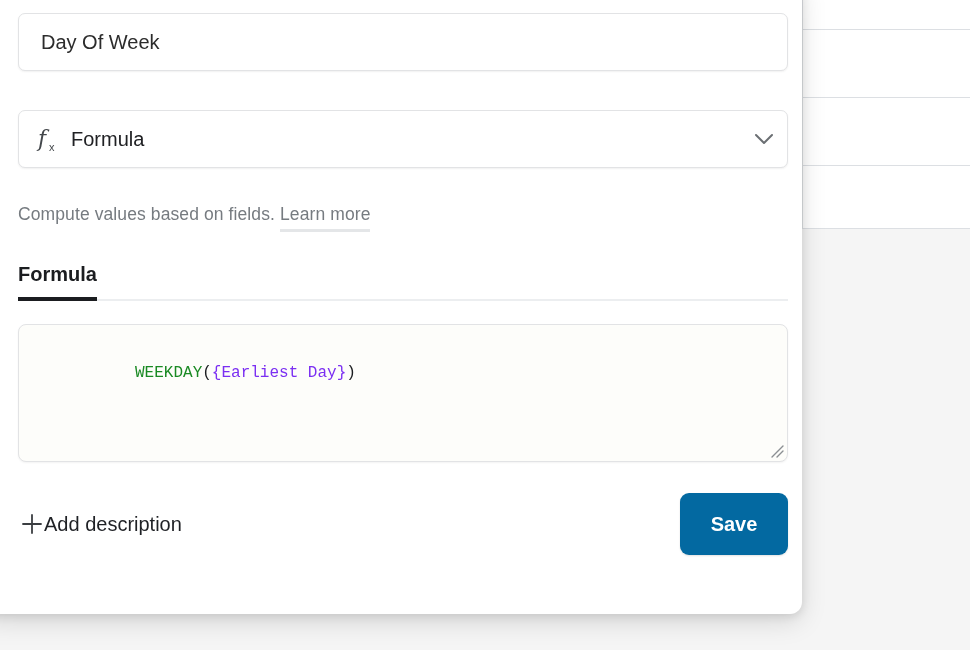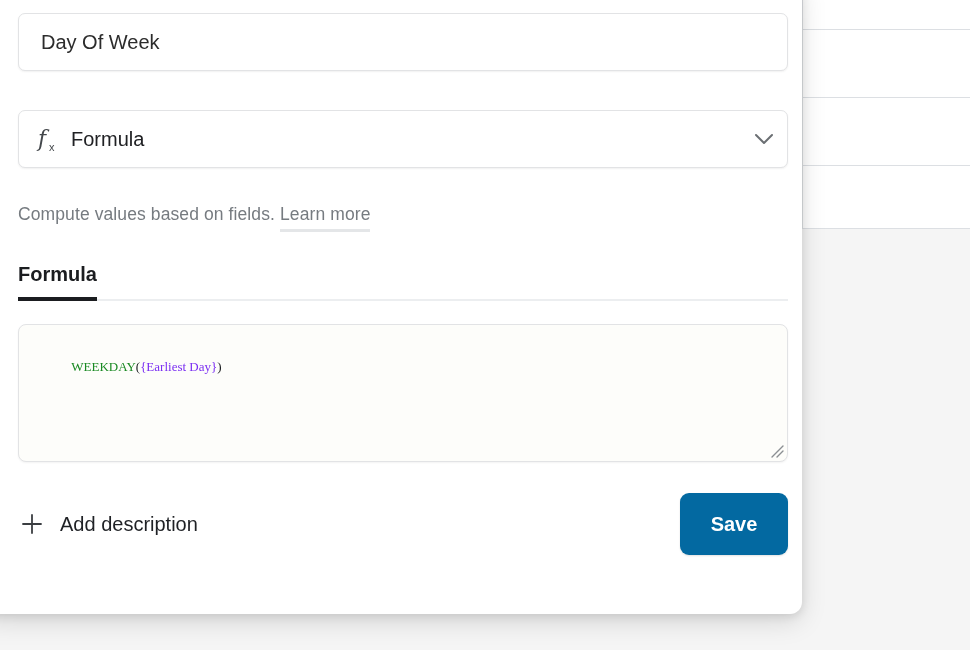--- a/index.html
+++ b/index.html
@@ -177,22 +177,22 @@
     margin-top: 23px;
     background: #fdfdfa;
     border: 1px solid #e2e3e5;
     border-radius: 8px;
     box-shadow: 0 1px 2px rgba(0,0,0,0.05);
     padding: 18px 20px;
     overflow: hidden;
     cursor: text;
   }
   .formula-text {
-    font-family: Liberation Serif, serif;
-    font-size: 13px;
+    font-family: Liberation Mono, monospace;
+    font-size: 16px;
     line-height: 1.25;
     white-space: pre;
   }
   .tok-fn    { color: #1a8a23; }
   .tok-paren { color: #1b1d20; }
   .tok-field { color: #7b2ff2; }
 
   .resize-grip {
     position: absolute;
     right: 3px;
@@ -206,21 +206,20 @@
   .footer {
     margin-top: 27px;
     width: 770px;
     height: 70px;
     display: flex;
     align-items: center;
   }
   .add-desc {
     display: flex;
     align-items: center;
-    gap: 16px;
     cursor: pointer;
     color: #1f2125;
     font-size: 20px;
     padding: 6px 2px;
   }
   .plus-icon { color: #3b3e42; display: flex; align-items: center; }
   .spacer { flex: 1; }
   .btn-cancel {
     font-family: "Liberation Sans", sans-serif;
     font-size: 20px;

